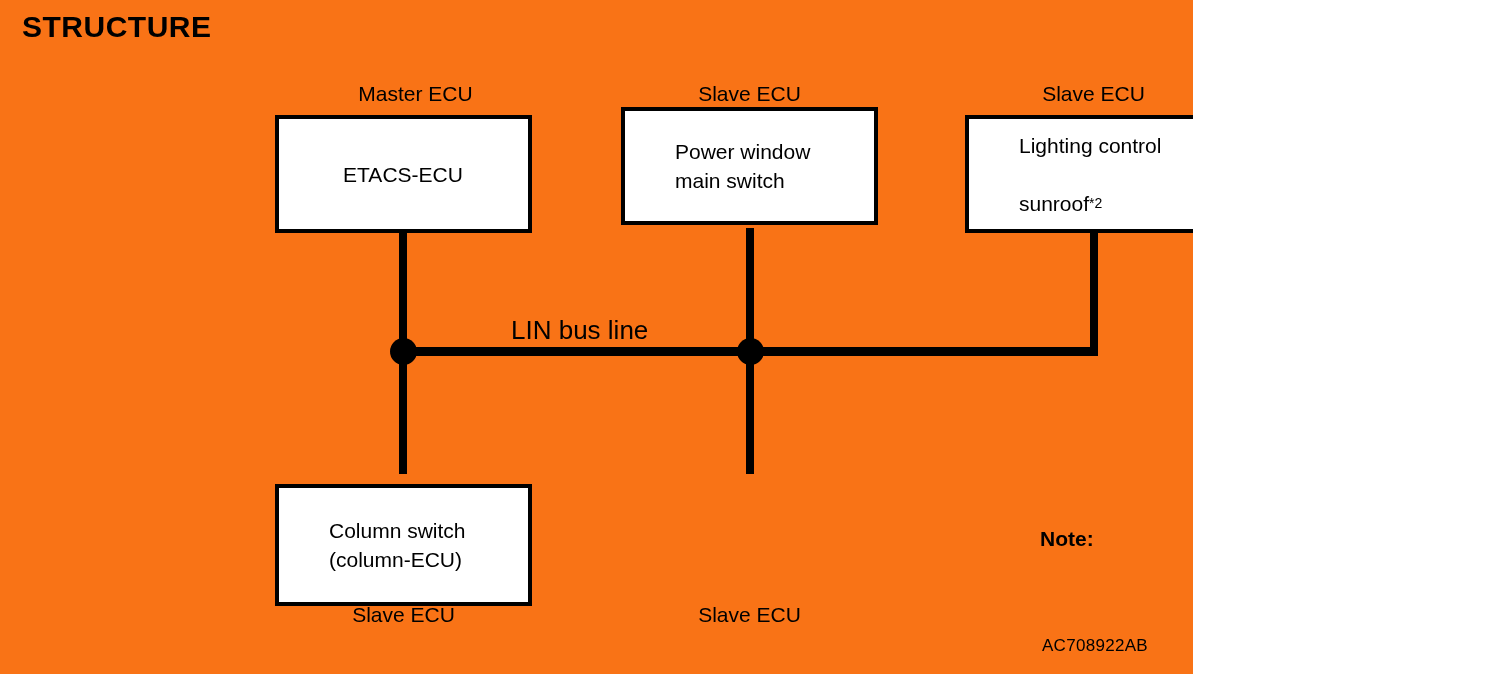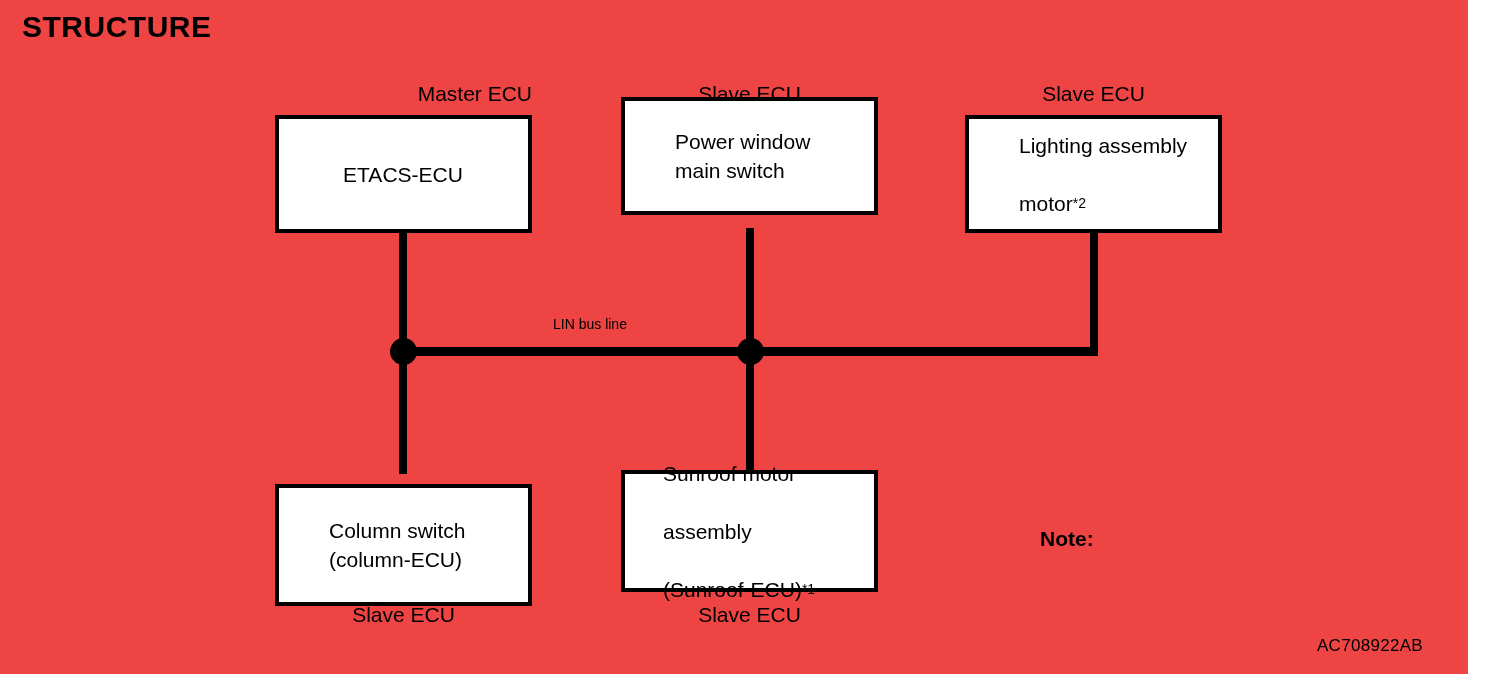--- a/index.html
+++ b/index.html
@@ -6,23 +6,23 @@
     margin: 0;
     padding: 0;
     background: #ffffff;
   }
   body {
     font-family: "Liberation Sans", sans-serif;
     color: #000000;
   }
   #canvas {
     position: relative;
-    width: 1468px;
+    width: 1193px;
     height: 674px;
-    background: #ef4444;
+    background: #f97316;
     overflow: hidden;
   }
 
   
   .page-title {
     position: absolute;
     left: 22px;
     top: 12px;
     font-size: 30px;
     font-weight: bold;
@@ -80,25 +80,24 @@
   .junction-dot {
     position: absolute;
     width: 27px;
     height: 27px;
     border-radius: 50%;
     background: #000000;
     z-index: 2;
   }
   .bus-label {
     position: absolute;
-    font-size: 14px;
+    font-size: 26px;
     line-height: 1;
     white-space: nowrap;
     z-index: 2;
-    margin-left: 42px;
   }
 
   
   .note-block {
     position: absolute;
     left: 1040px;
     top: 524px;
     font-size: 21px;
     line-height: 29px;
     font-weight: bold;
@@ -137,52 +136,45 @@
 
   <div class="wire-v" style="left:746px; top:347px; height:127px;"></div>
 
   <div class="wire-h" style="left:399px; top:347px; width:699px;"></div>
 
   <div class="junction-dot" style="left:390px; top:338px;"></div>
   <div class="junction-dot" style="left:737px; top:338px;"></div>
 
   <div class="bus-label" style="left:511px; top:317px;">LIN bus line</div>
 
-  <div class="role-label" style="left:275px; top:83px; width:257px;text-align:right;">Master ECU</div>
+  <div class="role-label" style="left:287px; top:83px; width:257px;">Master ECU</div>
   <div class="ecu-box" style="left:275px; top:115px; width:257px; height:118px;">
     <div class="ecu-box-text centered">ETACS-ECU</div>
   </div>
 
   <div class="role-label" style="left:621px; top:83px; width:257px;">Slave ECU</div>
-  <div class="ecu-box" style="left:621px; top:97px; width:257px; height:118px;">
+  <div class="ecu-box" style="left:621px; top:107px; width:257px; height:118px;">
     <div class="ecu-box-text">Power window
 main switch</div>
   </div>
 
   <div class="role-label" style="left:965px; top:83px; width:257px;">Slave ECU</div>
   <div class="ecu-box" style="left:965px; top:115px; width:257px; height:118px;">
     <div class="ecu-box-text">
-      <div>Lighting assembly</div>
-      <div><span>motor</span><span class="sup">*2</span></div>
+      <div>Lighting control</div>
+      <div><span>sunroof</span><span class="sup">*2</span></div>
     </div>
   </div>
 
   <div class="ecu-box" style="left:275px; top:484px; width:257px; height:122px;">
     <div class="ecu-box-text">Column switch
 (column-ECU)</div>
   </div>
   <div class="role-label" style="left:275px; top:604px; width:257px;">Slave ECU</div>
 
-  <div class="ecu-box" style="left:621px; top:470px; width:257px; height:122px;">
-    <div class="ecu-box-text" style="left:38px;">
-      <div>Sunroof motor</div>
-      <div>assembly</div>
-      <div><span>(Sunroof-ECU)</span><span class="sup">*1</span></div>
-    </div>
-  </div>
   <div class="role-label" style="left:621px; top:604px; width:257px;">Slave ECU</div>
 
   <div class="note-block">
     <div class="note-line">Note:</div>
   </div>
 
   <div class="figure-id">AC708922AB</div>
 
 </div>
 

